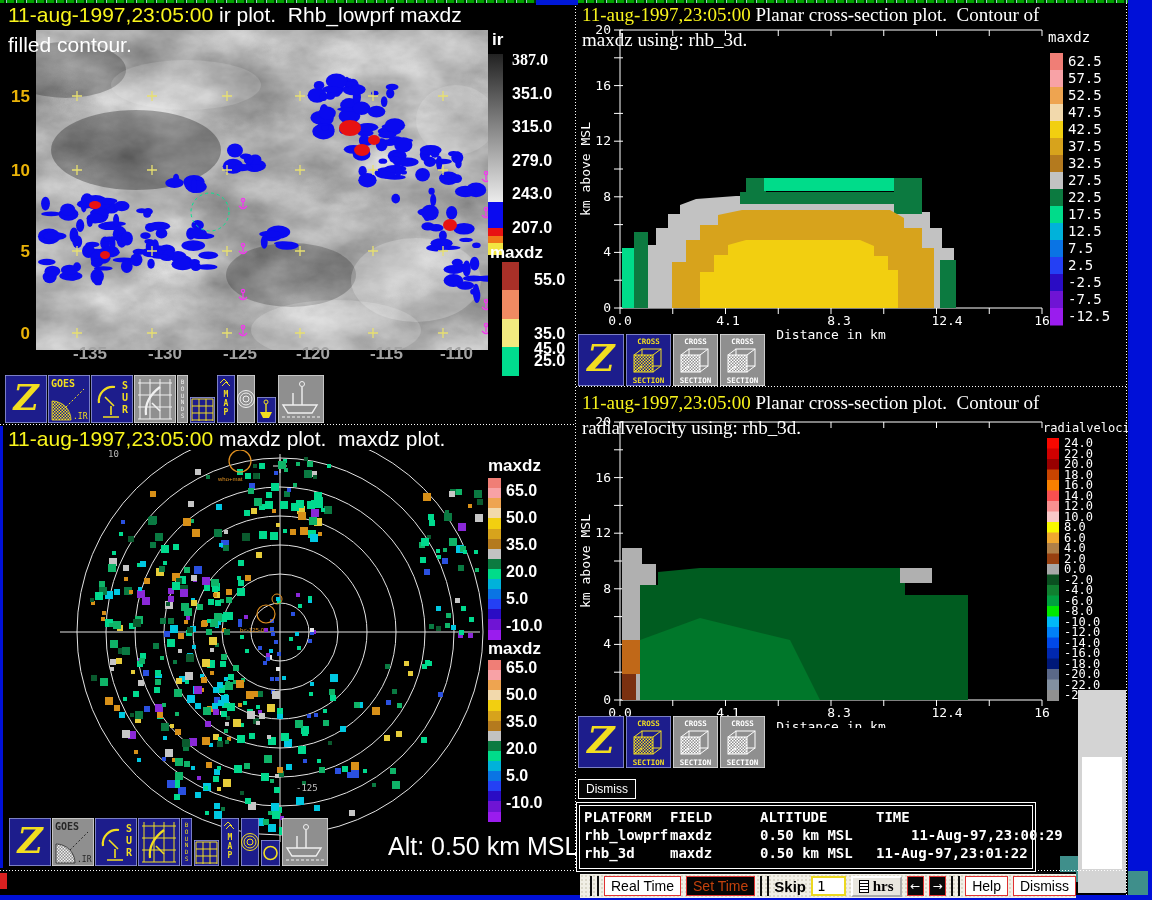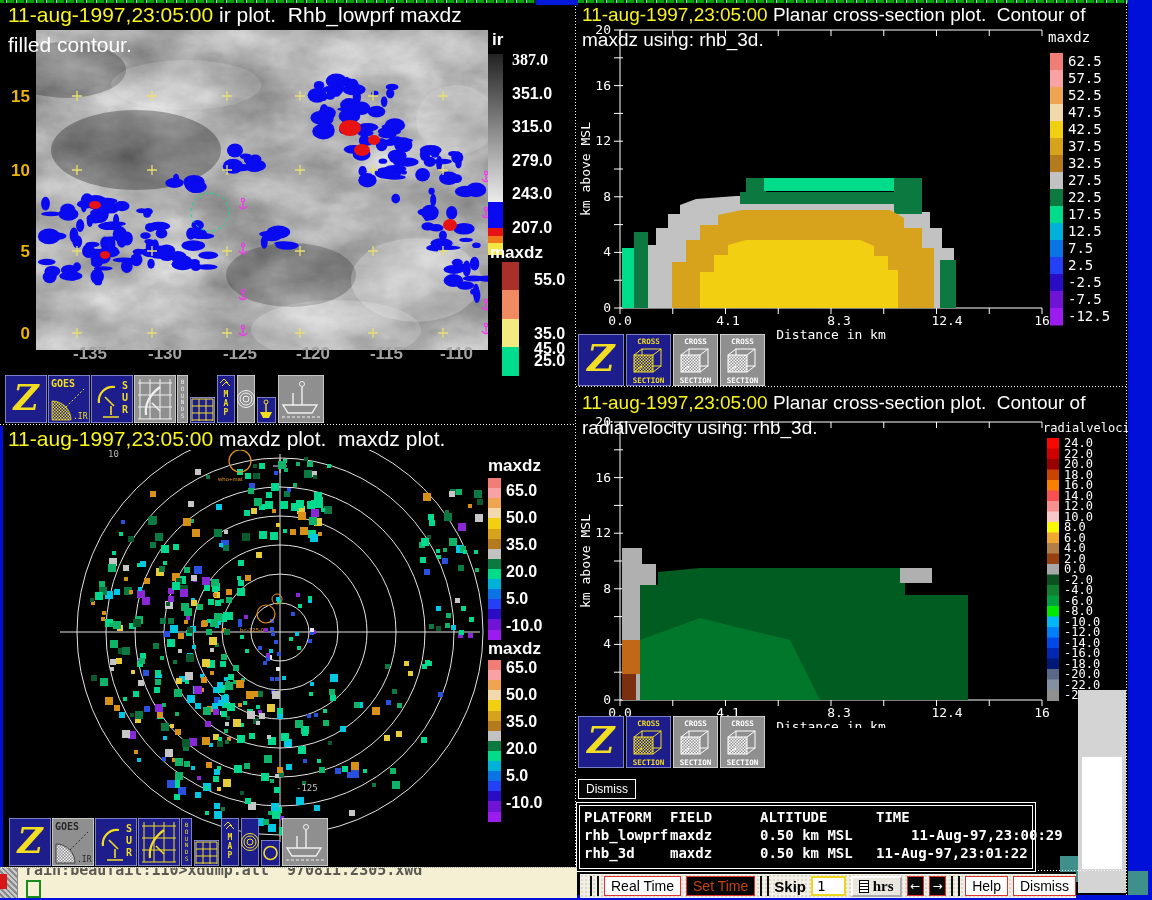--- a/index.html
+++ b/index.html
@@ -1,19 +1,19 @@
 <!DOCTYPE html>
 <html><head>
 <meta charset="utf-8">
 <style>
   html,body{margin:0;padding:0;background:#000;}
   #root{position:relative;width:1152px;height:900px;overflow:hidden;background:#000;
         font-family:"Liberation Sans",sans-serif;}
   .ptitle{position:absolute;font:21px "Liberation Sans",sans-serif;color:#fff;white-space:pre;z-index:7;}
-  .ptitle.small{font-size:19px;}
+  .ptitle.small{font-size:19px;font-family:Liberation Serif, serif;}
   .ptitle .ts{color:#f8f41c;}
   .cbnum{position:absolute;color:#fff;font:bold 16px "Liberation Sans",sans-serif;z-index:6;white-space:pre;}
   .cblab{position:absolute;color:#fff;font:bold 17px "Liberation Sans",sans-serif;z-index:6;}
   .ytick{position:absolute;color:#eab308;font:bold 17px "Liberation Sans",sans-serif;width:30px;text-align:right;z-index:6;}
   .xtick{position:absolute;color:#a3a3a3;font:bold 17px "Liberation Sans",sans-serif;width:60px;text-align:right;z-index:6;}
   .cornerlab{position:absolute;color:#b8b8b8;font:9px "DejaVu Sans Mono",monospace;z-index:6;}
   .altread{position:absolute;color:#fff;font:25px "Liberation Sans",sans-serif;z-index:7;}
   .dot-h{position:absolute;height:1px;background:repeating-linear-gradient(90deg,#fff 0 1px,transparent 1px 3px);z-index:8;}
   .dot-v{position:absolute;width:1px;background:repeating-linear-gradient(180deg,#fff 0 1px,transparent 1px 3px);z-index:8;}
   .chrome{position:absolute;z-index:9;}
@@ -1074,20 +1074,21 @@
 
   <div class="ptitle small" style="left:582px;top:4px"><span class="ts">11-aug-1997,23:05:00</span><span> </span><span>Planar cross-section plot.  Contour of</span></div>
   <div class="ptitle small" style="left:582px;top:29px">maxdz using: rhb_3d.</div>
 
   <div class="ptitle" style="left:8px;top:427px"><span class="ts">11-aug-1997,23:05:00</span><span> </span><span>maxdz plot.  maxdz plot.</span></div>
 
   <div class="ptitle small" style="left:582px;top:392px"><span class="ts">11-aug-1997,23:05:00</span><span> </span><span>Planar cross-section plot.  Contour of</span></div>
   <div class="ptitle small" style="left:582px;top:417px">radialvelocity using: rhb_3d.</div>
 
   <div class="cornerlab" style="left:108px;top:449px">10</div>
+  <div class="altread" style="left:388px;top:832px">Alt: 0.50 km MSL</div>
 
   <div id="tbar-tl" class="tbar" style="left:0;top:375px;width:340px;height:48px">
       <div class="ticon" style="left: 5px; top: 0px; width: 42px; height: 48px;">
         <svg xmlns="http://www.w3.org/2000/svg" viewBox="0 0 42 48" preserveAspectRatio="none">
           <rect width="42" height="48" fill="#1d1d8c" stroke="#9aa0d8" stroke-width="1.5"></rect>
           <text x="21" y="34.56" text-anchor="middle" fill="#f2de20" font-family="DejaVu Serif,serif" font-style="italic" font-weight="bold" font-size="34.56">Z</text>
         </svg>
       </div>
       <div class="ticon" style="left: 48px; top: 0px; width: 42px; height: 48px;">
         <svg xmlns="http://www.w3.org/2000/svg" viewBox="0 0 42 48" preserveAspectRatio="none">
@@ -1408,26 +1409,20 @@
         <div class="st-cell" style="left: 90px; top: 21px;">maxdz</div>
         <div class="st-cell" style="left: 180px; top: 21px;">0.50 km MSL</div>
         <div class="st-cell" style="left: 296px; top: 21px; margin-left: 35px;">11-Aug-97,23:00:29</div>
         <div class="st-cell" style="left: 4px; top: 39px;">rhb_3d</div>
         <div class="st-cell" style="left: 90px; top: 39px;">maxdz</div>
         <div class="st-cell" style="left: 180px; top: 39px;">0.50 km MSL</div>
         <div class="st-cell" style="left: 296px; top: 39px;">11-Aug-97,23:01:22</div>
       </div>
   </div>
 
-  <div id="terminal">
-    <div class="term-scroll"></div>
-    <div class="term-red"></div>
-    <div class="term-text">rain:beaufait:110&gt;xdump.all  970811.2305.xwd</div>
-    <div class="term-cursor"></div>
-  </div>
 
   <div id="control-bar">
     <span class="vsep"></span>
     <span class="vsep"></span>
     <button class="cbtn">Real Time</button>
     <button class="cbtn dark">Set Time</button>
     <span class="vsep"></span>
     <span class="vsep"></span>
     <span class="skiplab">Skip</span>
     <span class="skipin">1</span>

